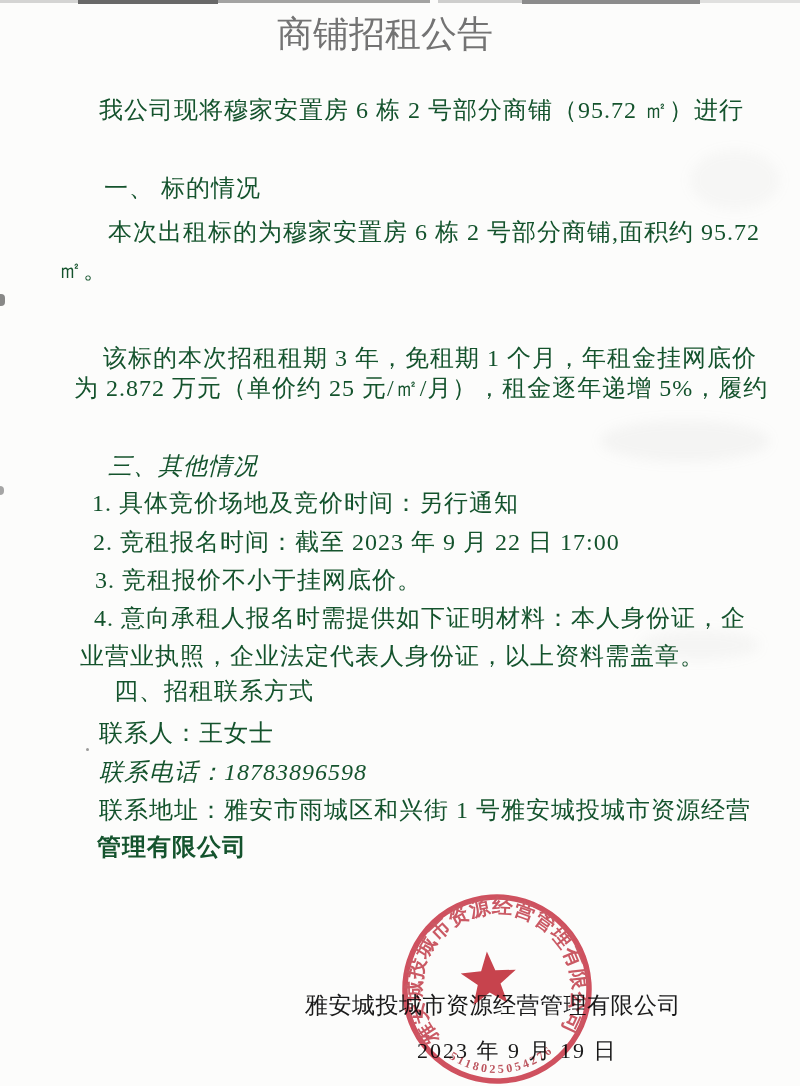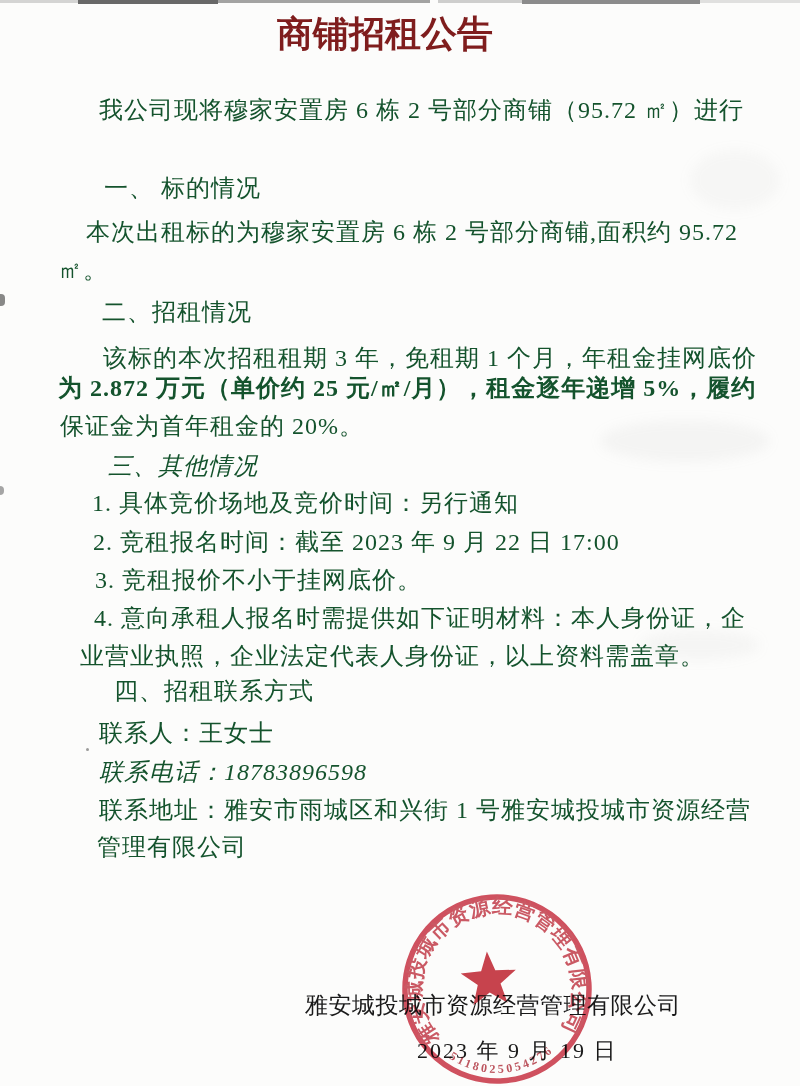--- a/index.html
+++ b/index.html
@@ -10,24 +10,24 @@
     height: 1086px;
     background: #fcfcfb;
     overflow: hidden;
     font-family: "Liberation Serif", "DejaVu Serif", serif;
     color: #151515;
   }
   .doc-title {
     position: absolute;
     left: 277px; top: 10px;
     font-size: 36px;
-    font-weight: bold;
+    font-weight: normal;
     letter-spacing: 0px;
     white-space: nowrap;
-    color: #7f1d1d;
+    color: #737373;
   }
   .bl {
     position: absolute;
     font-size: 24px;
     letter-spacing: 1px;
     white-space: nowrap;
     color: #14532d;
   }
   .sig {
     position: absolute;
@@ -80,37 +80,35 @@
   <div class="artifact speck-2"></div>
   <div class="artifact speck-3"></div>
   <div class="artifact smudge sm-1"></div>
   <div class="artifact smudge sm-2"></div>
   <div class="artifact smudge sm-3"></div>
 
   <div class="doc-title">商铺招租公告</div>
 
   <div class="bl" style="left:99px;  top:94px;">我公司现将穆家安置房 6 栋 2 号部分商铺（95.72 ㎡）进行</div>
   <div class="bl" style="left:104px; top:172px;">一、 标的情况</div>
-  <div class="bl" style="left:86px; top:216px;text-align:right;">本次出租标的为穆家安置房 6 栋 2 号部分商铺,面积约 95.72</div>
+  <div class="bl" style="left:108px; top:216px;text-align:right;">本次出租标的为穆家安置房 6 栋 2 号部分商铺,面积约 95.72</div>
   <div class="bl" style="left:58px;  top:254px;">㎡。</div>
-  <div class="bl" style="left:102px; top:296px;">二、招租情况</div>
   <div class="bl" style="left:103px; top:334px;margin-top:8px;">该标的本次招租租期 3 年，免租期 1 个月，年租金挂网底价</div>
-  <div class="bl" style="left:58px;  top:372px;font-weight:bold;">为 2.872 万元（单价约 25 元/㎡/月），租金逐年递增 5%，履约</div>
-  <div class="bl" style="left:60px;  top:410px;">保证金为首年租金的 20%。</div>
+  <div class="bl" style="left:74px;  top:372px;">为 2.872 万元（单价约 25 元/㎡/月），租金逐年递增 5%，履约</div>
   <div class="bl" style="left:108px; top:450px;font-style:italic;">三、其他情况</div>
   <div class="bl" style="left:92px;  top:487px;">1. 具体竞价场地及竞价时间：另行通知</div>
   <div class="bl" style="left:93px;  top:526px;">2. 竞租报名时间：截至 2023 年 9 月 22 日 17:00</div>
   <div class="bl" style="left:95px;  top:564px;">3. 竞租报价不小于挂网底价。</div>
   <div class="bl" style="left:94px;  top:602px;">4. 意向承租人报名时需提供如下证明材料：本人身份证，企</div>
   <div class="bl" style="left:114px; top:675px;">四、招租联系方式</div>
   <div class="bl" style="left:80px;  top:640px;">业营业执照，企业法定代表人身份证，以上资料需盖章。</div>
   <div class="bl" style="left:99px;  top:717px;text-align:right;">联系人：王女士</div>
   <div class="bl" style="left:99px;  top:756px;font-style:italic;">联系电话：18783896598</div>
   <div class="bl" style="left:99px;  top:794px;text-align:center;">联系地址：雅安市雨城区和兴街 1 号雅安城投城市资源经营</div>
-  <div class="bl" style="left:97px;  top:831px;">管理有限公司</div>
+  <div class="bl" style="left:97px;  top:831px;font-weight:bold;">管理有限公司</div>
 
   <div class="sig sig-company">雅安城投城市资源经营管理有限公司</div>
   <div class="sig sig-date">2023 年 9 月 19 日</div>
 
   <svg class="seal" viewBox="0 0 200 200">
     <defs>
       <path id="sealTextPath" d="M 37.7 143.6 A 76 76 0 1 1 162.3 143.6" fill="none"></path>
       <path id="sealNumPath" d="M 27.3 142 A 84 84 0 0 0 172.7 142" fill="none"></path>
     </defs>
     <circle cx="100" cy="100" r="92" fill="none" stroke-width="5.5" stroke="#cd3f4e"></circle>

